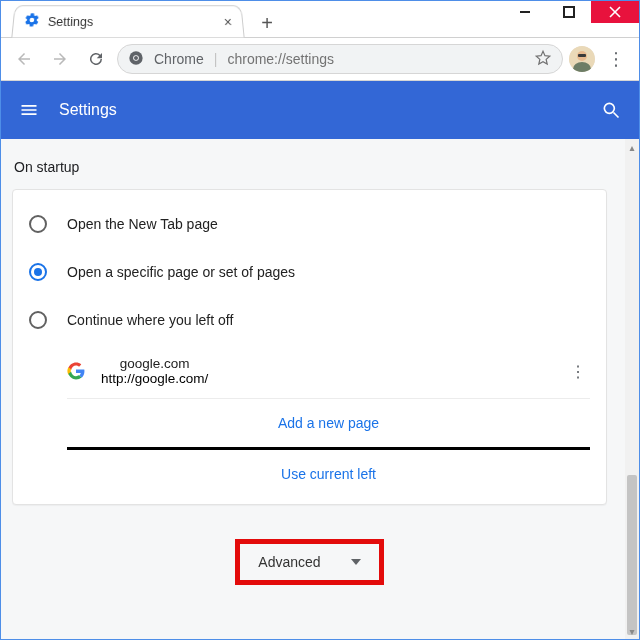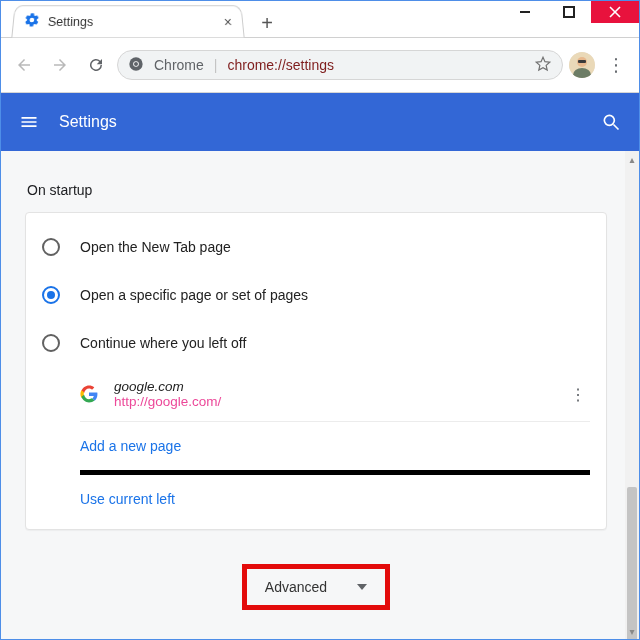--- a/index.html
+++ b/index.html
@@ -14,57 +14,57 @@
   .win-close { background:#e8123d; color:#fff; width:48px; height:22px; font-size:16px; }
 
   
   .tabstrip { height:36px; display:flex; align-items:flex-end; padding-left:12px; position:relative; top:-30px; margin-bottom:-30px; }
   .tab { width:230px; height:32px; border:1px solid #ccc; border-bottom:none; border-top-left-radius:8px 10px; border-top-right-radius:8px 10px; background:#fff; display:flex; align-items:center; padding:0 10px; gap:8px; font-size:12.5px; color:#333; transform:perspective(60px) rotateX(3deg); }
   .tab .gear { color:#1a73e8; }
   .tab .tab-x { margin-left:auto; color:#555; font-size:14px; }
   .newtab { width:28px; height:28px; margin-left:10px; display:flex; align-items:center; justify-content:center; color:#555; font-size:20px; }
 
   
-  .toolbar { height:56px; border-top:1px solid #d0d0d0; border-bottom:1px solid #d6d6d6; display:flex; align-items:center; padding:0 8px; gap:6px; background:#fff; }
+  .toolbar { height:44px; border-top:1px solid #d0d0d0; border-bottom:1px solid #d6d6d6; display:flex; align-items:center; padding:0 8px; gap:6px; background:#fff; }
   .tb-icon { width:30px; height:30px; display:flex; align-items:center; justify-content:center; color:#606367; border-radius:50%; }
   .tb-icon.disabled { color:#b9b9b9; }
   .omnibox { flex:1; height:30px; border:1px solid #d6d6d6; border-radius:16px; background:#f1f3f4; display:flex; align-items:center; padding:0 10px; gap:10px; font-size:14px; color:#555; }
   .omnibox .chromeword { color:#606367; }
   .omnibox .sep { color:#c4c4c4; }
-  .omnibox .url { color:#7f1d1d; }
+  .omnibox .url { color:#737373; }
   .omnibox .star { margin-left:auto; color:#717171; }
   .avatar { width:26px; height:26px; border-radius:50%; background:#e8dfcf; display:flex; align-items:center; justify-content:center; overflow:hidden; }
   .avatar svg { display:block; }
   .kebab { font-size:18px; color:#5f6368; }
 
   
   .page { flex:1; background:#f6f7f8; position:relative; overflow:hidden; }
   .bluebar { height:58px; background:#3367d6; color:#fff; display:flex; align-items:center; padding:0 18px; gap:20px; font-size:16px; font-weight:500; }
   .bluebar .ham svg, .bluebar .search svg { display:block; }
   .bluebar .title { font-size:16px; }
   .bluebar .search { margin-left:auto; }
 
   
-  .content { position:absolute; top:58px; left:0; right:14px; bottom:0; overflow-y:auto; padding: 14px 18px 28px 24px; margin-top: 11px; }
+  .content { position:absolute; top:58px; left:0; right:14px; bottom:0; overflow-y:auto; padding: 14px 18px 28px 11px; }
   .sect-title { font-size:14px; color:#202124; margin:6px 0 14px 2px; }
-  .card { background:#fff; border:1px solid #e3e3e3; border-radius:4px; padding:10px 16px 6px 16px; box-shadow:0 1px 1px rgba(0,0,0,0.04); }
+  .card { background:#fff; border:1px solid #e3e3e3; border-radius:4px; padding:10px 16px 6px 16px; box-shadow:0 1px 1px rgba(0,0,0,0.04);text-align:center; }
 
   .opt { display:flex; align-items:center; gap:20px; min-height:48px; font-size:14px; color:#222; }
   .radio { width:18px; height:18px; border:2px solid #616161; border-radius:50%; flex:0 0 18px; position:relative; }
   .radio.selected { border-color:#1a73e8; }
   .radio.selected::after { content:""; position:absolute; top:3px; left:3px; width:8px; height:8px; background:#1a73e8; border-radius:50%; }
 
   .sub { margin-left:38px; }
   .page-row { display:flex; align-items:center; gap:16px; padding:12px 0; border-bottom:1px solid #ececec; }
   .favicon { width:18px; height:18px; flex:0 0 18px; }
   .page-row .txt { display:flex; flex-direction:column; font-size:13.5px; }
-  .page-row .txt .name { color:#222;font-style:italic; }
-  .page-row .txt .url { color:#ec4899; }
+  .page-row .txt .name { color:#222; }
+  .page-row .txt .url { color:#000000; }
   .page-row .more { margin-left:auto; color:#5f6368; padding-right:4px; }
-  .link-row { padding:16px 0; border-bottom:5px solid #000000; color:#1a73e8; font-size:14px; }
+  .link-row { padding:16px 0; border-bottom:3px solid #000000; color:#1a73e8; font-size:14px; }
   .link-row:last-child { border-bottom:none; }
 
   .adv-wrap { display:flex; justify-content:center; margin-top:34px; }
   .adv-box { border:5px solid #e30b0b; padding:10px 18px; display:flex; align-items:center; gap:30px; font-size:14px; color:#333; }
   .caret-down { width:0; height:0; border-left:5px solid transparent; border-right:5px solid transparent; border-top:6px solid #606367; }
 
   
   .scroll-track { position:absolute; top:58px; right:0; width:14px; bottom:0; background:#f1f1f1; }
   .scroll-up, .scroll-dn { height:16px; display:flex; align-items:center; justify-content:center; color:#888; font-size:10px; }
   .scroll-thumb { position:absolute; left:2px; right:2px; top:336px; height:160px; background:#c4c4c4; border-radius:2px; }

